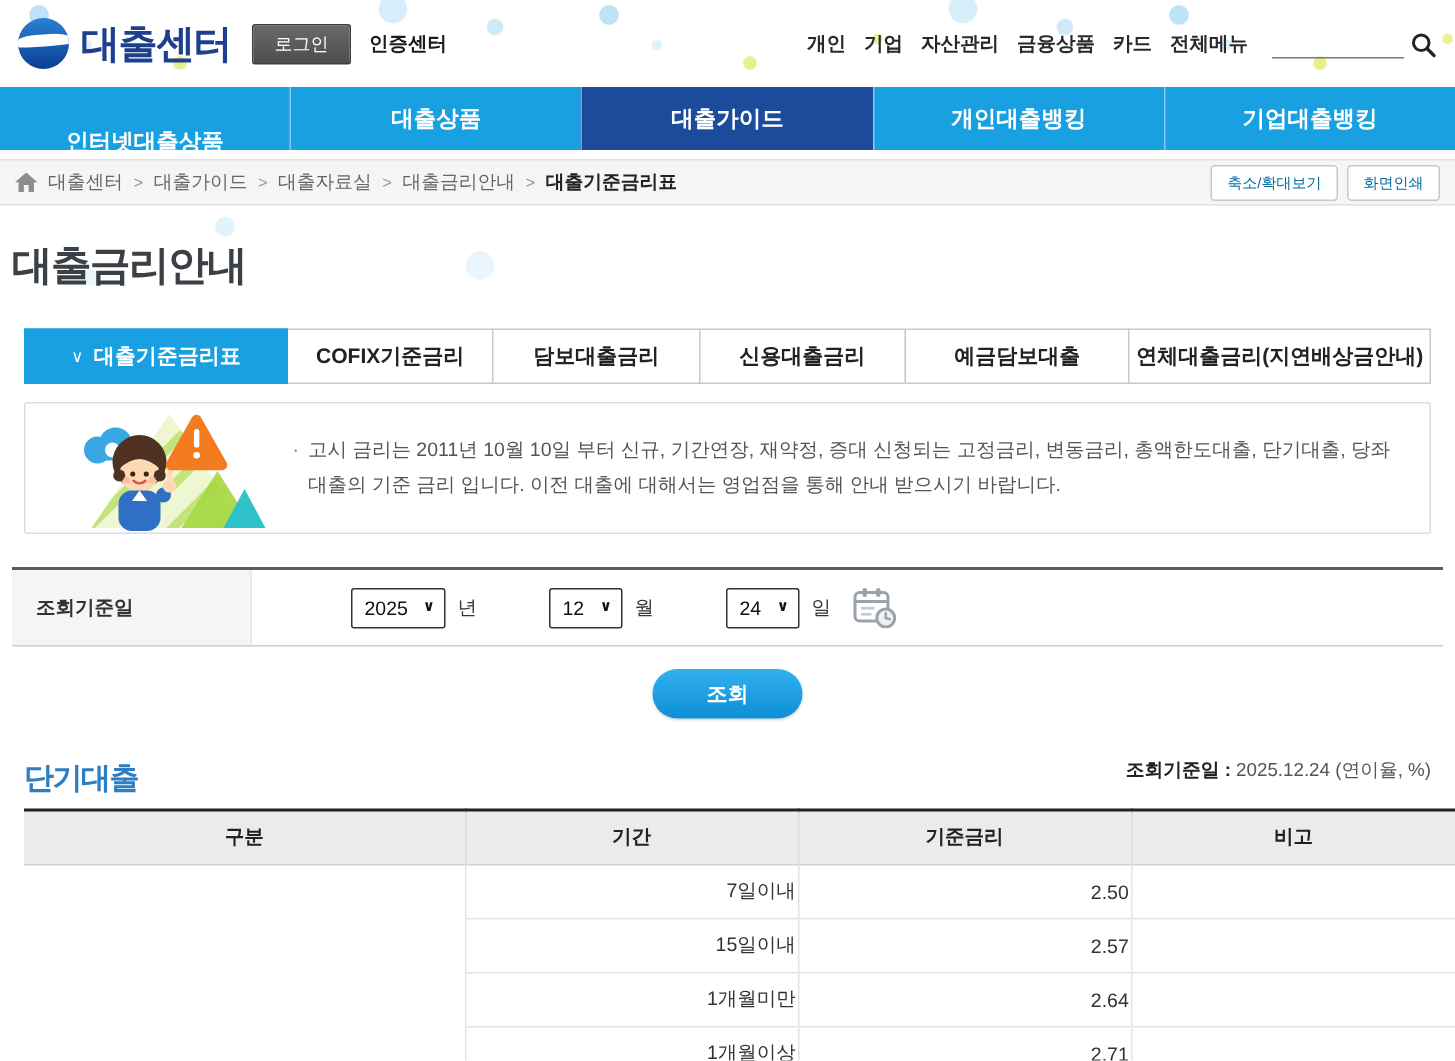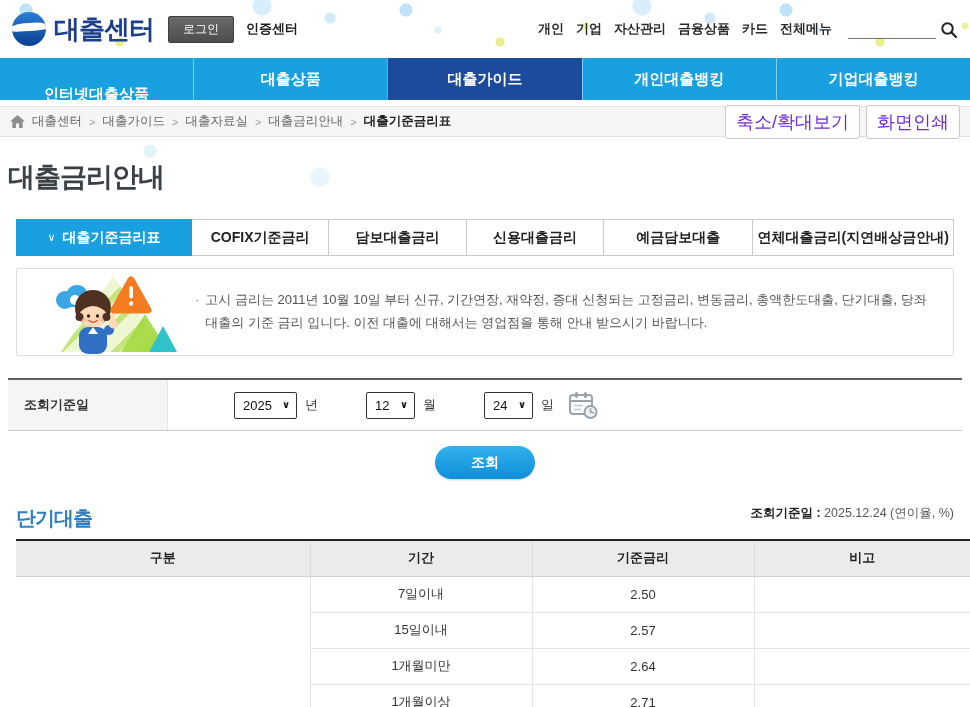--- a/index.html
+++ b/index.html
@@ -59,21 +59,21 @@
     margin-top:6px; height:31px; background:#f5f5f5;
     border-top:1px solid #e2e2e2; border-bottom:1px solid #e2e2e2;
     display:flex; align-items:center; padding:0 10px; font-size:12.5px; color:#666;
   }
   .crumb-item{ cursor:pointer; }
   .crumb-sep{ margin:0 7px; color:#9a9a9a; font-size:11px; }
   .crumb-item.current{ font-weight:bold; color:#222; cursor:default; }
   .crumb-actions{ margin-left:auto; display:flex; gap:6px; }
   .crumb-btn{
     background:#fff; border:1px solid #c8c8c8; border-radius:3px;
-    font-size:18px; color:#6d28d9; padding:4px 10px; cursor:pointer;
+    font-size:10px; color:#0369a1; padding:4px 10px; cursor:pointer;
   }
   
   .title-zone{
     padding:22px 8px 0;
     background-image:
       radial-gradient(circle at 150px 14px, rgba(190,228,248,.45) 6px, transparent 7px),
       radial-gradient(circle at 320px 40px, rgba(190,228,248,.35) 9px, transparent 10px),
       radial-gradient(circle at 60px 48px,  rgba(190,228,248,.3) 5px, transparent 6px);
     background-repeat:no-repeat;
   }
@@ -136,21 +136,21 @@
   
   .rate-table{
     width:954px; margin:0 8px; border-collapse:collapse; border-top:2px solid #222;
   }
   .rate-table th{
     background:#ebebeb; height:36px; font-size:13px; color:#222;
     border-bottom:1px solid #d2d2d2; border-left:1px solid #dcdcdc; font-weight:bold;
   }
   .rate-table th:first-child{ border-left:none; }
   .rate-table td{
-    height:36px; text-align:center; font-size:13px; color:#333;
+    height:36px; text-align:right; font-size:13px; color:#333;
     border-bottom:1px solid #e3e3e3; border-left:1px solid #e3e3e3; background:#fff;
   }
   .rate-table td.gubun{ border-left:none; }
   .col-gubun{ width:294px; } .col-period{ width:222px; }
   .col-rate{ width:222px; } .col-note{ width:216px; }
 </style>
 </head>
 <body>
 
 <div class="site-header">

